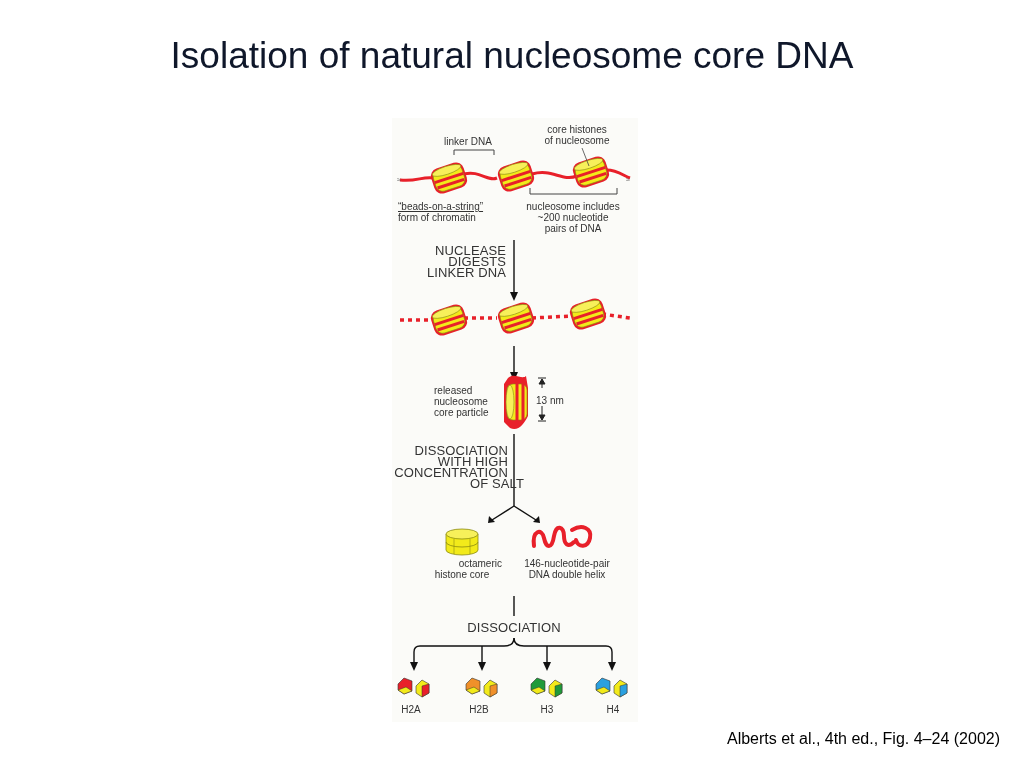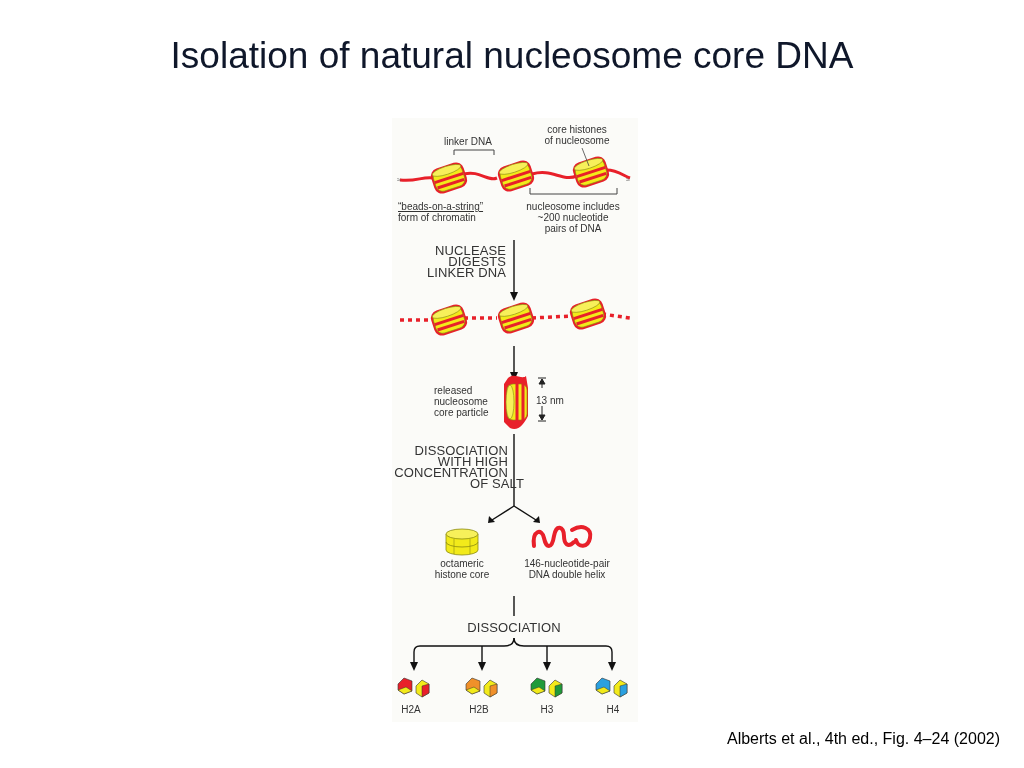--- a/index.html
+++ b/index.html
@@ -182,21 +182,21 @@
   <div class="lbl" style="left:42px;top:267px;">released</div>
   <div class="lbl" style="left:42px;top:278px;">nucleosome</div>
   <div class="lbl" style="left:42px;top:289px;">core particle</div>
   <div class="lbl" style="left:144px;top:277px;">13 nm</div>
 
   <div class="lbl r caps" style="left:0;top:327px;width:116px;">DISSOCIATION</div>
   <div class="lbl r caps" style="left:0;top:338px;width:116px;">WITH HIGH</div>
   <div class="lbl r caps" style="left:0;top:349px;width:116px;">CONCENTRATION</div>
   <div class="lbl r caps" style="left:16px;top:360px;width:116px;">OF SALT</div>
 
-  <div class="lbl c" style="left:30px;top:440px;width:80px;">octameric</div>
+  <div class="lbl c" style="left:30px;top:440px;width:80px;text-align:right;">octameric</div>
   <div class="lbl c" style="left:30px;top:451px;width:80px;">histone core</div>
   <div class="lbl c" style="left:122px;top:440px;width:106px;">146-nucleotide-pair</div>
   <div class="lbl c" style="left:122px;top:451px;width:106px;">DNA double helix</div>
 
   <div class="lbl c caps" style="left:72px;top:504px;width:100px;">DISSOCIATION</div>
 
   <div class="lbl c" style="left:4px;top:586px;width:30px;">H2A</div>
   <div class="lbl c" style="left:72px;top:586px;width:30px;">H2B</div>
   <div class="lbl c" style="left:140px;top:586px;width:30px;">H3</div>
   <div class="lbl c" style="left:206px;top:586px;width:30px;">H4</div>

